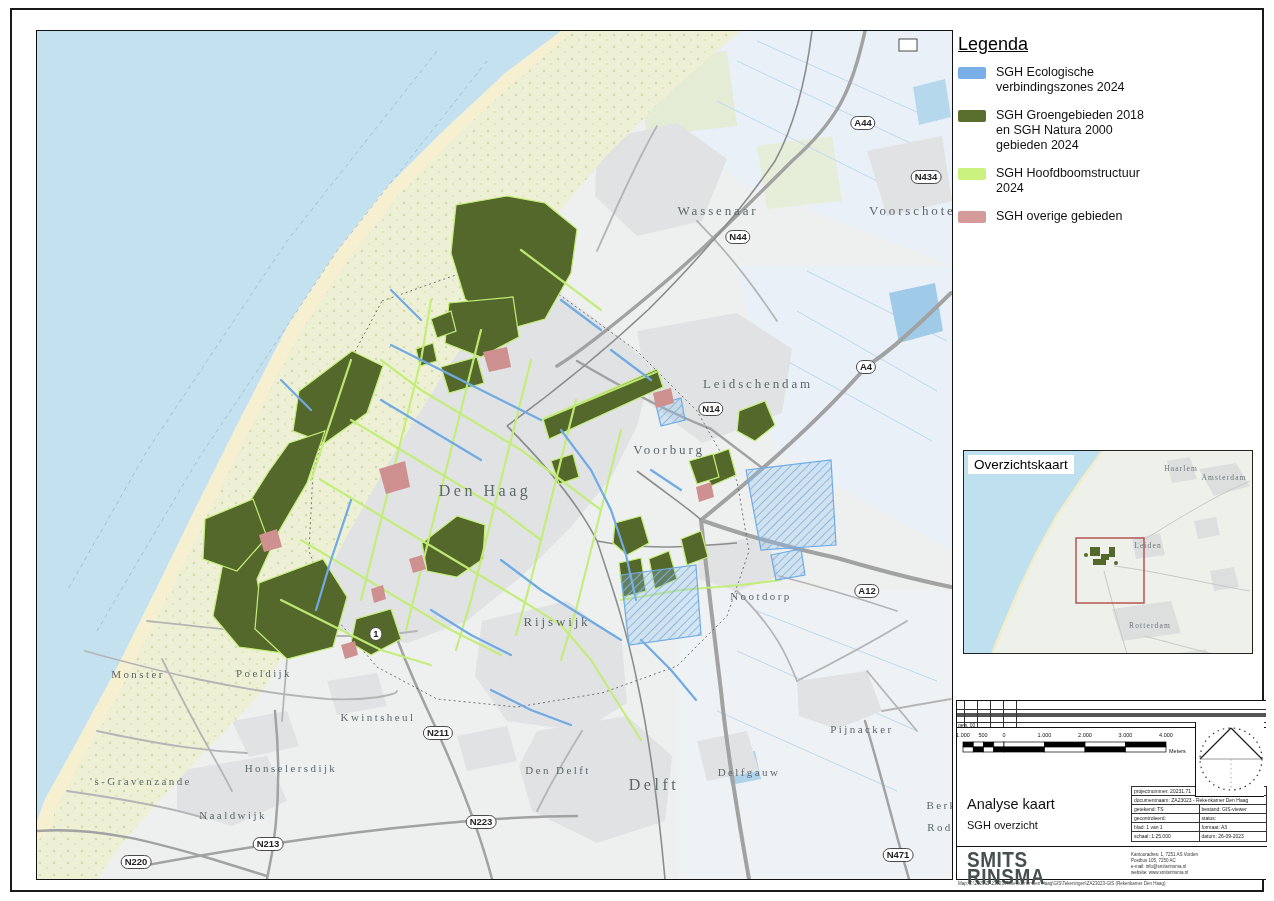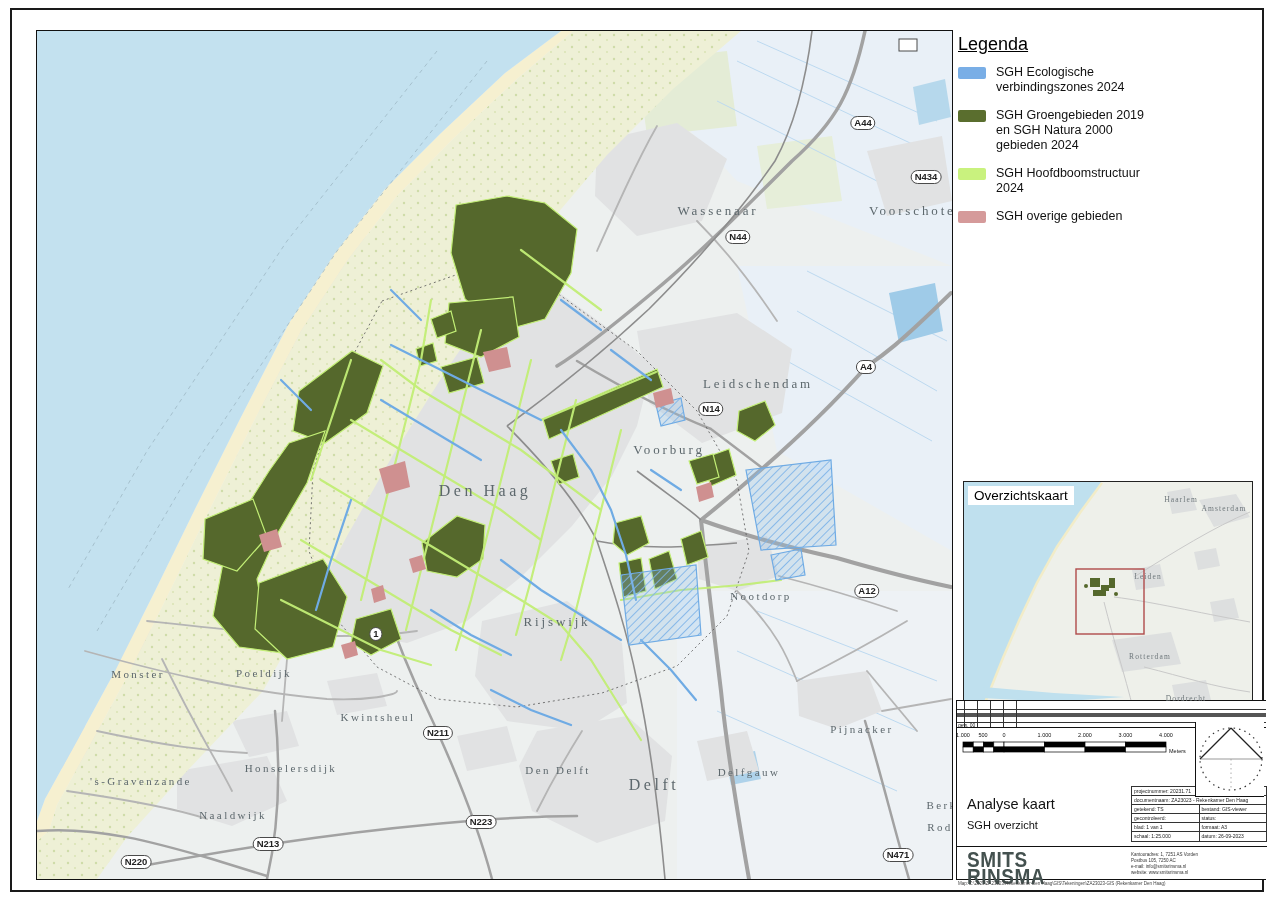--- a/index.html
+++ b/index.html
@@ -14,21 +14,21 @@
   .city-sm{font-size:11px;}
   .shield{position:absolute;transform:translate(-50%,-50%);background:#fff;border:1.2px solid #4a4a4a;border-radius:7px;
           font-size:9.5px;font-weight:bold;color:#222;padding:0px 3px;line-height:12px;white-space:nowrap;}
   
   .legend{position:absolute;left:958px;top:34px;width:290px;}
   .legend-title{font-size:18px;color:#000;text-decoration:underline;margin-bottom:10px;}
   .legend-item{display:flex;margin-bottom:13px;}
   .legend-swatch{width:28px;height:12px;border-radius:2px;margin-right:10px;margin-top:2px;flex:0 0 auto;}
   .legend-text{font-size:12.5px;color:#111;line-height:15px;}
   
-  .overview{position:absolute;left:963px;top:481px;width:290px;height:303px;border:1.2px solid #222;box-sizing:border-box;background:#5eead4;overflow:hidden;}
+  .overview{position:absolute;left:963px;top:450px;width:290px;height:204px;border:1.2px solid #222;box-sizing:border-box;background:#5eead4;overflow:hidden;}
   .overview-title{position:absolute;left:4px;top:4px;background:#fff;padding:2px 6px;font-size:13.5px;color:#000;z-index:5;}
   .ov-label{position:absolute;transform:translate(-50%,-50%);font-family:"Liberation Serif",serif;color:#6e777b;letter-spacing:0.15em;font-size:7.5px;white-space:nowrap;z-index:4;text-align:center;}
   
   .tblock{position:absolute;left:956px;top:700px;width:310px;height:180px;border-left:1.2px solid #111;border-top:1.2px solid #111;border-bottom:1.2px solid #111;box-sizing:border-box;background:#fff;}
   .rev-strip{position:absolute;left:0;top:0;width:100%;height:27px;border-bottom:1px solid #111;box-sizing:border-box;}
   .rev-strip .h1{position:absolute;left:0;top:8px;width:100%;border-top:1px solid #333;}
   .rev-strip .hgray{position:absolute;left:0;top:12px;width:100%;height:4px;background:#555;}
   .rev-strip .h2{position:absolute;left:0;top:21px;width:100%;border-top:1px solid #333;}
   .rev-strip .v{position:absolute;top:0;height:100%;border-left:1px solid #333;}
   .rev-note{position:absolute;left:1px;top:21px;font-size:5px;color:#222;transform-origin:0 0;}
@@ -280,21 +280,21 @@
         <div class="legend-item">
           <div class="legend-swatch" style="background: rgb(121, 174, 230);"></div>
           <div class="legend-text">
             <div>SGH Ecologische</div>
             <div>verbindingszones 2024</div>
           </div>
         </div>
         <div class="legend-item">
           <div class="legend-swatch" style="background: rgb(90, 110, 46);"></div>
           <div class="legend-text">
-            <div>SGH Groengebieden 2019</div>
+            <div>SGH Groengebieden 2018</div>
             <div>en SGH Natura 2000</div>
             <div>gebieden 2024</div>
           </div>
         </div>
         <div class="legend-item">
           <div class="legend-swatch" style="background: rgb(201, 242, 126);"></div>
           <div class="legend-text">
             <div>SGH Hoofdboomstructuur</div>
             <div>2024</div>
           </div>

